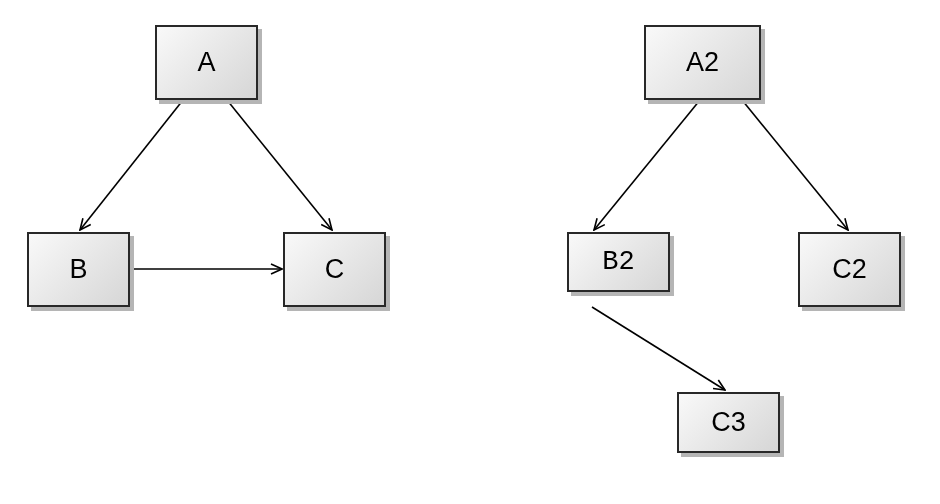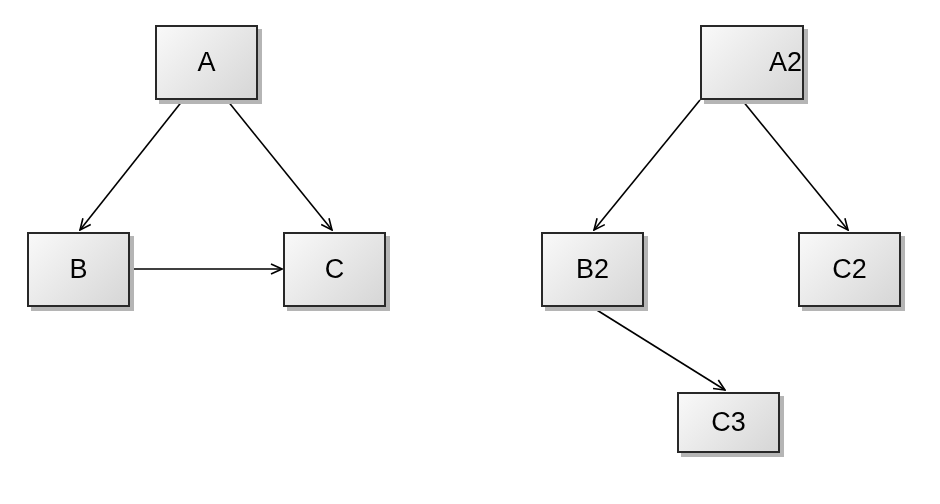--- a/index.html
+++ b/index.html
@@ -65,24 +65,24 @@
 
   <div class="node" style="left: 155px; top: 25px; width: 103px; height: 75px;">
     <span>A</span>
   </div>
   <div class="node" style="left: 27px; top: 232px; width: 103px; height: 75px;">
     <span>B</span>
   </div>
   <div class="node" style="left: 283px; top: 232px; width: 103px; height: 75px;">
     <span>C</span>
   </div>
-  <div class="node" style="left: 700px; top: 25px; width: 104px; height: 75px; justify-content: flex-end;">
+  <div class="node" style="left: 644px; top: 25px; width: 117px; height: 75px;">
     <span>A2</span>
   </div>
-  <div class="node" style="left: 541px; top: 232px; width: 103px; height: 75px;">
+  <div class="node" style="left: 567px; top: 232px; width: 103px; height: 60px; font-family: Liberation Mono, monospace;">
     <span>B2</span>
   </div>
   <div class="node" style="left: 798px; top: 232px; width: 103px; height: 75px; justify-content: center;">
     <span>C2</span>
   </div>
   <div class="node" style="left: 677px; top: 392px; width: 103px; height: 61px;">
     <span>C3</span>
   </div>
 
 </div>

